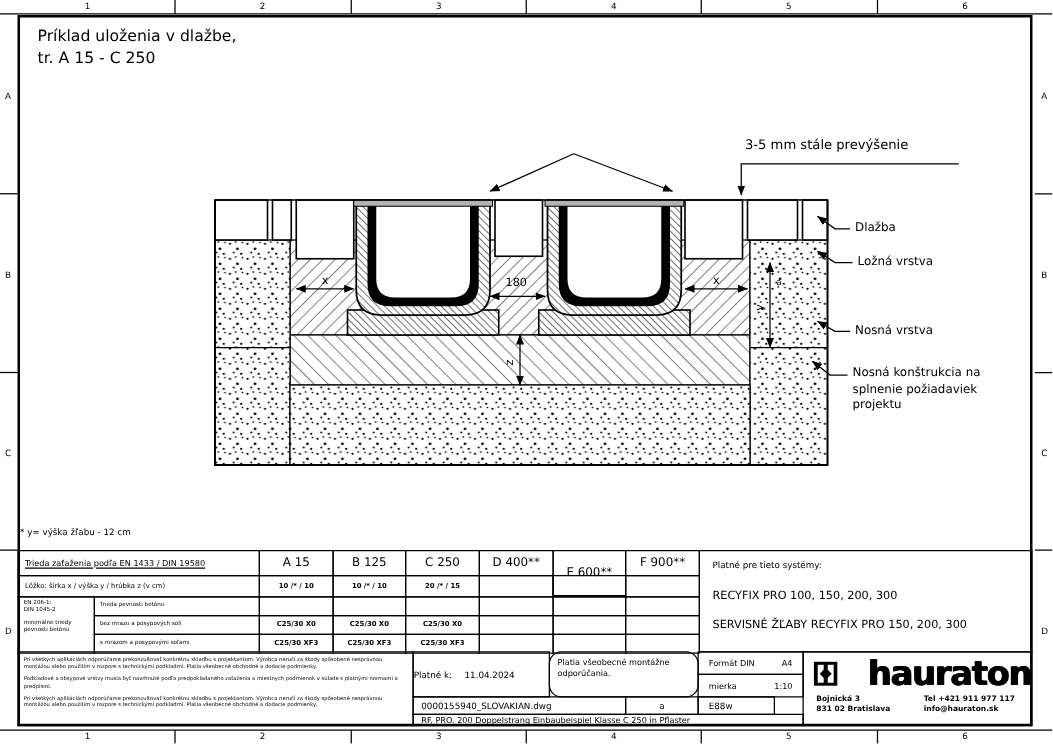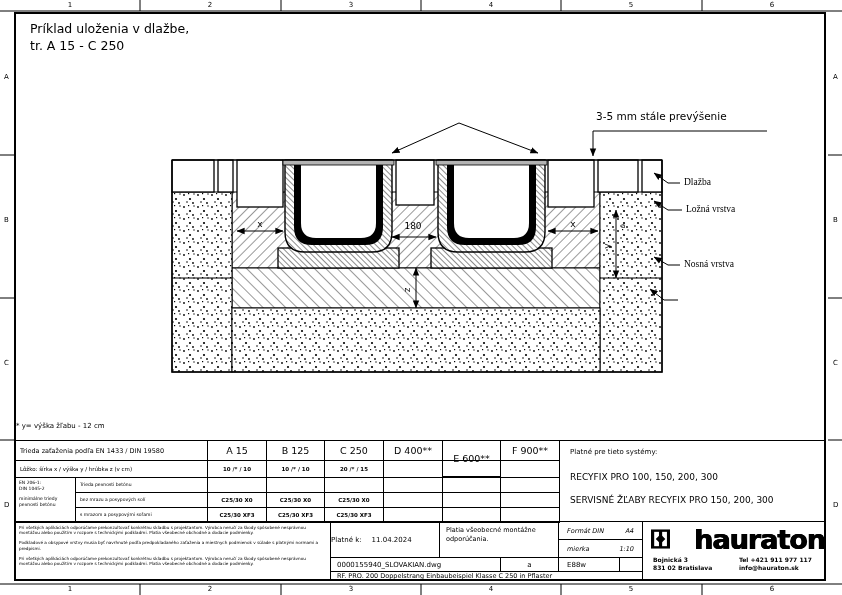--- a/index.html
+++ b/index.html
@@ -6,42 +6,42 @@
   .sheet{position:relative;width:842px;height:595px;background:#fff;overflow:hidden;
          font-family:"DejaVu Sans",sans-serif;color:#000;}
   svg{position:absolute;left:0;top:0;}
   .frame{position:absolute;left:14px;top:12px;width:812px;height:569px;
          border:2px solid #000;box-sizing:border-box;pointer-events:none;}
   .rnum{position:absolute;font-size:7px;transform:translateX(-50%);}
   .rlet{position:absolute;font-size:7px;}
   .title{position:absolute;left:30px;top:20px;font-size:12.5px;line-height:17px;}
   .grout{position:absolute;left:18px;top:112px;font-size:8.2px;white-space:nowrap;}
   .overfill{position:absolute;left:596px;top:110px;font-size:10.5px;white-space:nowrap;}
-  .layerlbl{position:absolute;font-size:9.5px;white-space:nowrap;font-family:Liberation Serif, serif;}
+  .layerlbl{position:absolute;font-size:9.5px;white-space:nowrap;}
   .layerlbl.multi{white-space:normal;width:140px;line-height:12.5px;}
   .footnote{position:absolute;left:16px;top:422px;font-size:7px;}
   .cell{position:absolute;box-sizing:border-box;border:1px solid #000;display:flex;
         align-items:center;overflow:hidden;background:transparent;}
   .c-center{justify-content:center;text-align:center;}
-  .lbl-lg{font-size:6.5px;padding-left:5px;}
+  .lbl-lg{font-size:6.5px;padding-left:5px;text-decoration:underline;}
   .lbl-md{font-size:5.5px;padding-left:5px;}
   .lbl-sm{font-size:4.5px;padding-left:4px;line-height:5.5px;}
   .cls{font-size:9.5px;}
   .val{font-size:5.5px;font-weight:bold;}
   .sysbox{flex-direction:column;align-items:flex-start;justify-content:flex-start;
           padding:7px 10px;}
   .sys-intro{font-size:7px;margin-bottom:3px;}
   .sys-line{font-size:9px;margin-top:13px;white-space:nowrap;}
   .discl{flex-direction:column;align-items:flex-start;justify-content:flex-start;
          padding:3px 4px;font-size:4.2px;line-height:5.2px;}
   .discl p{margin:0 0 5px 0;}
   .tb7{font-size:7px;}
   .tb65{font-size:6.5px;}
-  .note-cell{font-size:6.5px;line-height:8.5px;padding:4px 6px;align-items:flex-start;}
-  .kv{justify-content:space-between;padding:0 8px;font-size:6.5px;font-style:italic;}
+  .note-cell{font-size:6.5px;line-height:8.5px;padding:4px 6px;align-items:flex-start;border-radius:10px;}
+  .kv{justify-content:space-between;padding:0 8px;font-size:6.5px;}
   .hau{flex-direction:column;align-items:stretch;padding:0;}
   .hau-top{display:flex;align-items:center;height:34px;padding-left:8px;gap:20px;}
   .hau-word{font-size:27px;font-weight:bold;letter-spacing:-1px;margin-left:4px;
             text-shadow:0.6px 0 #000,-0.3px 0 #000;line-height:27px;}
   .hau-addr{display:flex;font-size:6px;font-weight:bold;line-height:8px;padding-left:10px;}
   .hau-col1{width:86px;}
   .dimtxt{font-size:9px;font-family:"DejaVu Sans",sans-serif;}
 </style>
 </head>
 <body>
@@ -184,20 +184,21 @@
   <span class="rlet" style="left:833px;top:501px">D</span>
 
   <div class="title">
     <div>Príklad uloženia v dlažbe,</div>
     <div>tr. A 15 - C 250</div>
   </div>
   <div class="overfill">3-5 mm stále prevýšenie</div>
   <div class="layerlbl" style="left:684px;top:177px">Dlažba</div>
   <div class="layerlbl" style="left:686px;top:204px">Ložná vrstva</div>
   <div class="layerlbl" style="left:684px;top:259px">Nosná vrstva</div>
+  <div class="layerlbl multi" style="left:682px;top:293px">Nosná konštrukcia na splnenie požiadaviek projektu</div>
   <div class="footnote">* y= výška žľabu - 12 cm</div>
 
   <div class="cell lbl-lg" style="left:14px;top:440px;width:194px;height:21px">Trieda zaťaženia podľa EN 1433 / DIN 19580</div>
   <div class="cell c-center cls" style="left:207px;top:440px;width:60px;height:21px">A 15</div>
   <div class="cell c-center cls" style="left:266px;top:440px;width:59px;height:21px">B 125</div>
   <div class="cell c-center cls" style="left:324px;top:440px;width:60px;height:21px">C 250</div>
   <div class="cell c-center cls" style="left:383px;top:440px;width:60px;height:21px">D 400**</div>
   <div class="cell c-center cls" style="left:442px;top:440px;width:59px;height:37px">E 600**</div>
   <div class="cell c-center cls" style="left:500px;top:440px;width:60px;height:21px">F 900**</div>
 

